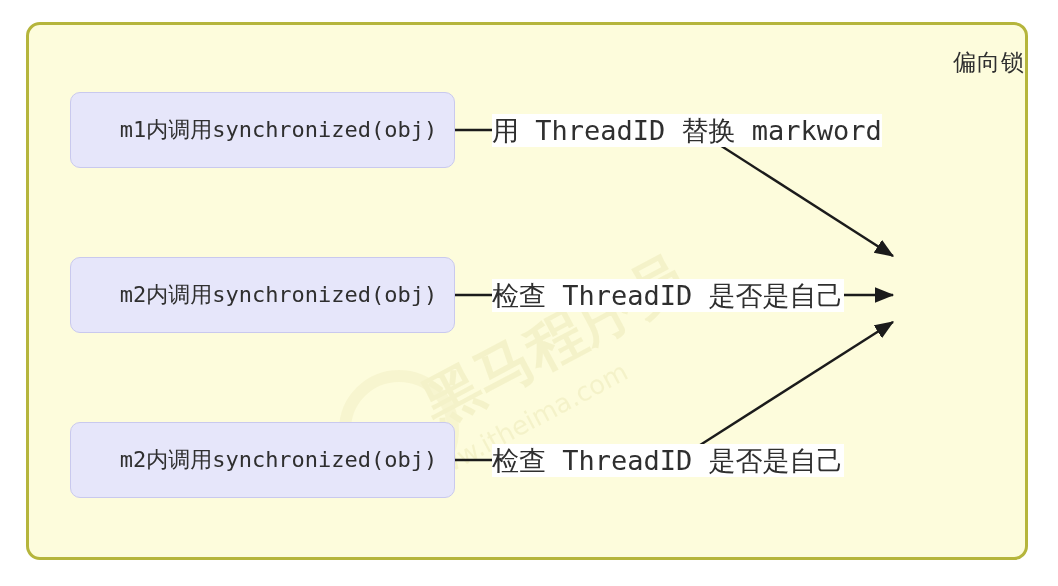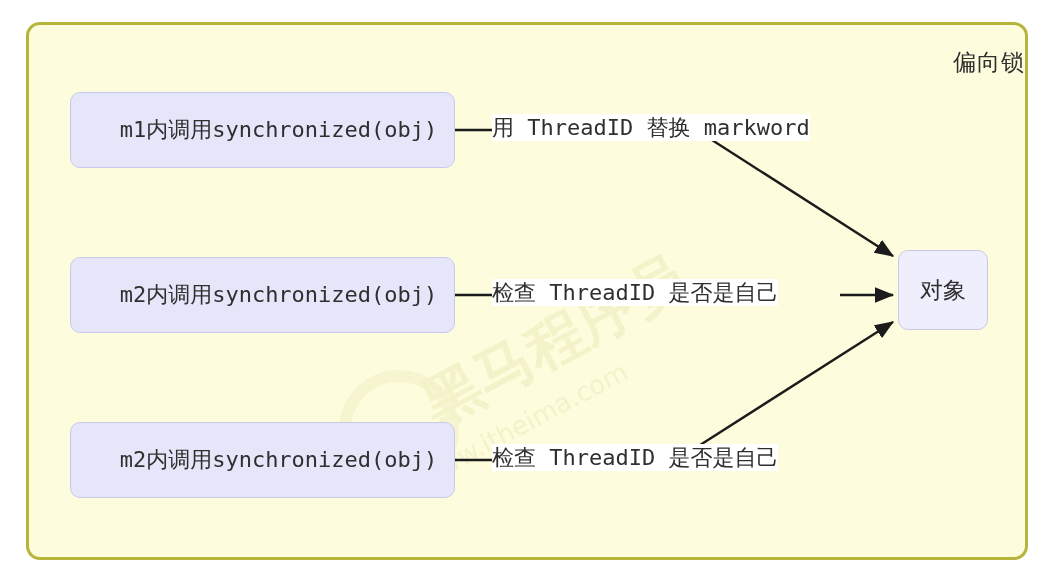--- a/index.html
+++ b/index.html
@@ -127,21 +127,21 @@
     font-size: 23px;
     color: #2f2f2f;
     font-family: "DejaVu Sans", "Liberation Sans", sans-serif;
   }
 
   
   .edge-label {
     position: absolute;
     background: #ffffff;
     color: #2f2f2f;
-    font-size: 22px;
+    font-size: 27px;
     font-family: "DejaVu Sans Mono", "Liberation Mono", monospace;
     white-space: nowrap;
     line-height: 1.15;
     padding: 1px 0;
   }
   .lbl-1 { left: 492px; top: 114px; }
   .lbl-2 { left: 492px; top: 279px; }
   .lbl-3 { left: 492px; top: 444px; }
 
   svg.edges {
@@ -191,21 +191,18 @@
   <div class="method-box mb-1">
     <span>m1内调用synchronized(obj)</span>
   </div>
   <div class="method-box mb-2">
     <span>m2内调用synchronized(obj)</span>
   </div>
   <div class="method-box mb-3">
     <span>m2内调用synchronized(obj)</span>
   </div>
 
-  <div class="object-box">
-    <span>对象</span>
-  </div>
 
   <div class="edge-label lbl-1">用 ThreadID 替换 markword</div>
   <div class="edge-label lbl-2">检查 ThreadID 是否是自己</div>
   <div class="edge-label lbl-3">检查 ThreadID 是否是自己</div>
 
 </div>
 
 </body></html>

